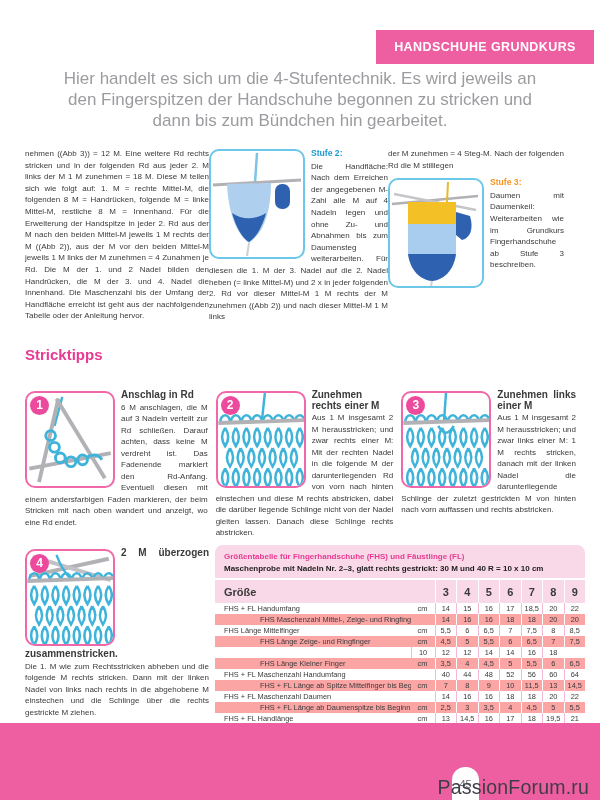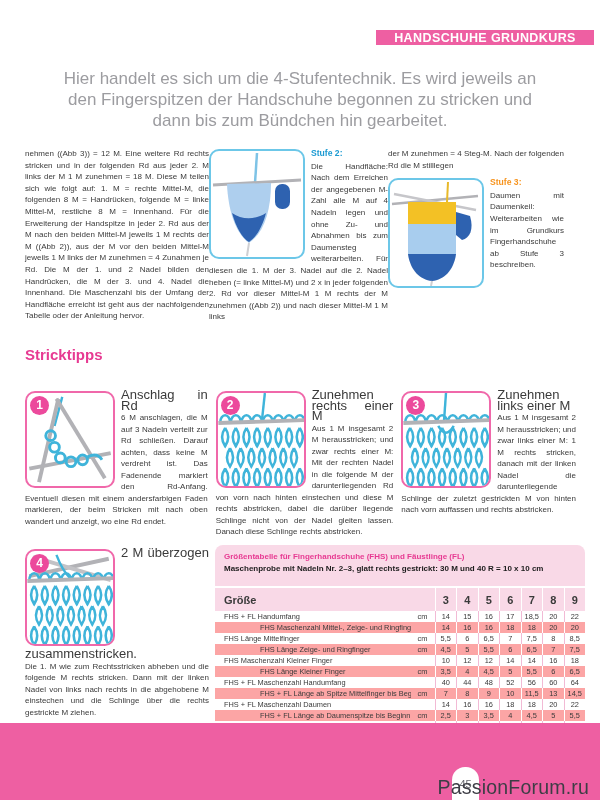--- a/index.html
+++ b/index.html
@@ -4,21 +4,21 @@
 <style>
   * { margin:0; padding:0; box-sizing:border-box; }
   html,body { background:#e9e9e9; }
   .page {
     position:relative; width:600px; height:800px; margin:0 auto;
     background:#ffffff; overflow:hidden;
     font-family:"Liberation Sans", sans-serif; color:#3a3a3a;
   }
   
   .header-bar {
-    position:absolute; top:30px; right:6px; width:218px; height:15px;
+    position:absolute; top:30px; right:6px; width:218px; height:34px;
     background:#ee5fa2; display:flex; align-items:center; justify-content:center;
   }
   .header-bar span { color:#fff; font-weight:bold; font-size:12.5px; letter-spacing:.4px; }
   
   .intro {
     position:absolute; top:68px; left:48px; width:504px;
     text-align:center; font-size:17px; line-height:21px; color:#9c9ca0;
   }
   
   .cols { position:absolute; top:148px; left:25px; width:551px; display:flex; }
@@ -44,24 +44,24 @@
   .tip-frame {
     position:relative; float:left; width:90px; height:97px; background:#fff;
     border:2.5px solid #f068aa; border-radius:10px; overflow:hidden; margin:1px 6px 3px 0;
   }
   .tip-frame svg { display:block; width:100%; height:100%; }
   .tip-num {
     position:absolute; top:3px; left:3px; width:19px; height:19px; border-radius:50%;
     background:#ec4a9c; color:#fff; font-weight:bold; font-size:12px;
     display:flex; align-items:center; justify-content:center; z-index:2;
   }
-  .tip-title { font-weight:normal; font-size:13px; line-height:10.5px; margin-bottom:1px; }
+  .tip-title { font-weight:bold; font-size:10px; line-height:10.5px; margin-bottom:1px; }
   
   .size-table { position:absolute; top:545px; left:215px; width:370px; font-size:7.4px; }
-  .tbl-head { background:#f9d9e7; border-radius:8px 8px 0 0; padding:7px 9px 13px; }
+  .tbl-head { background:#f9d9e7; border-radius:8px 8px 0 0; padding:7px 9px 5px; }
   .tbl-title { color:#e73a92; font-weight:bold; font-size:8px; margin-bottom:3px; }
   .tbl-sub { color:#1c1c1c; font-weight:bold; font-size:8px; }
   .trow { display:grid; grid-template-columns:1fr 24px repeat(7,21.5px); height:11px; align-items:stretch; background:#fff; }
   .trow .lbl { display:flex; align-items:center; padding-left:9px; white-space:nowrap; overflow:hidden; }
   .trow .unit { display:flex; align-items:center; justify-content:center; }
   .trow .val { display:flex; align-items:center; justify-content:center; border-left:1px solid #f2bad5; }
   .trow.thead { background:#f9d9e7; font-weight:bold; height:23px; margin-top:2px; font-size:11px; }
   .trow.thead .val { border-left-color:#fff; }
   .trow.alt { background:#fca5a5;padding-left:36px; }
   .trow.alt .val { border-left-color:#fff; }
@@ -265,21 +265,20 @@
           <div class="unit">cm</div>
           <div class="val">4,5</div>
           <div class="val">5</div>
           <div class="val">5,5</div>
           <div class="val">6</div>
           <div class="val">6,5</div>
           <div class="val">7</div>
           <div class="val">7,5</div>
         </div>
         <div class="trow">
-          <div class="lbl">FHS Maschenzahl Kleiner Finger</div>
           <div class="unit"></div>
           <div class="val">10</div>
           <div class="val">12</div>
           <div class="val">12</div>
           <div class="val">14</div>
           <div class="val">14</div>
           <div class="val">16</div>
           <div class="val">18</div>
         </div>
         <div class="trow alt">

